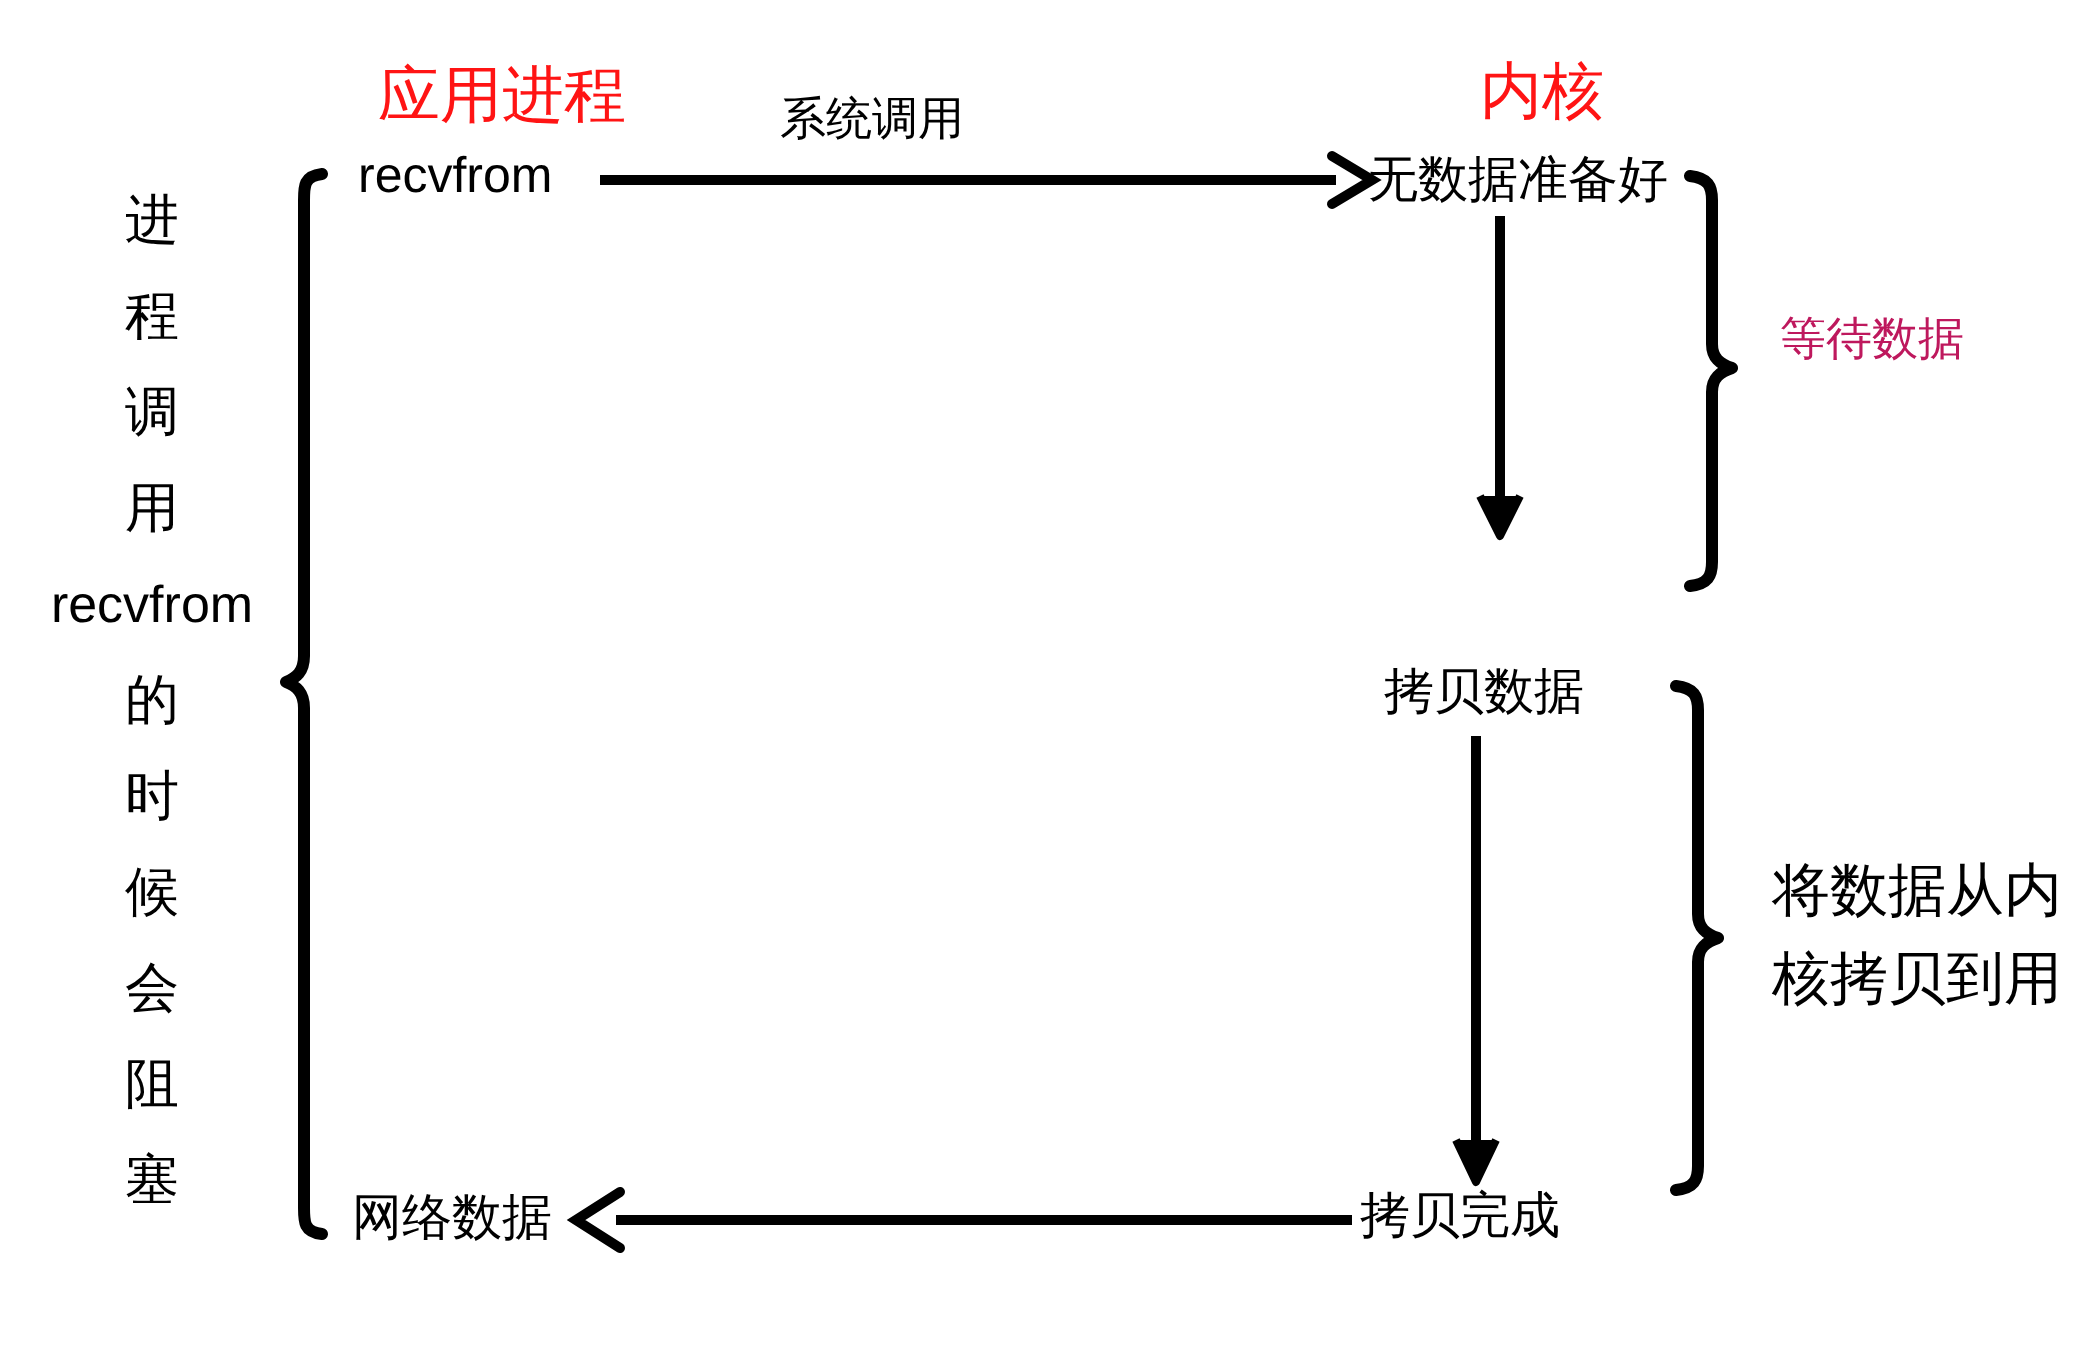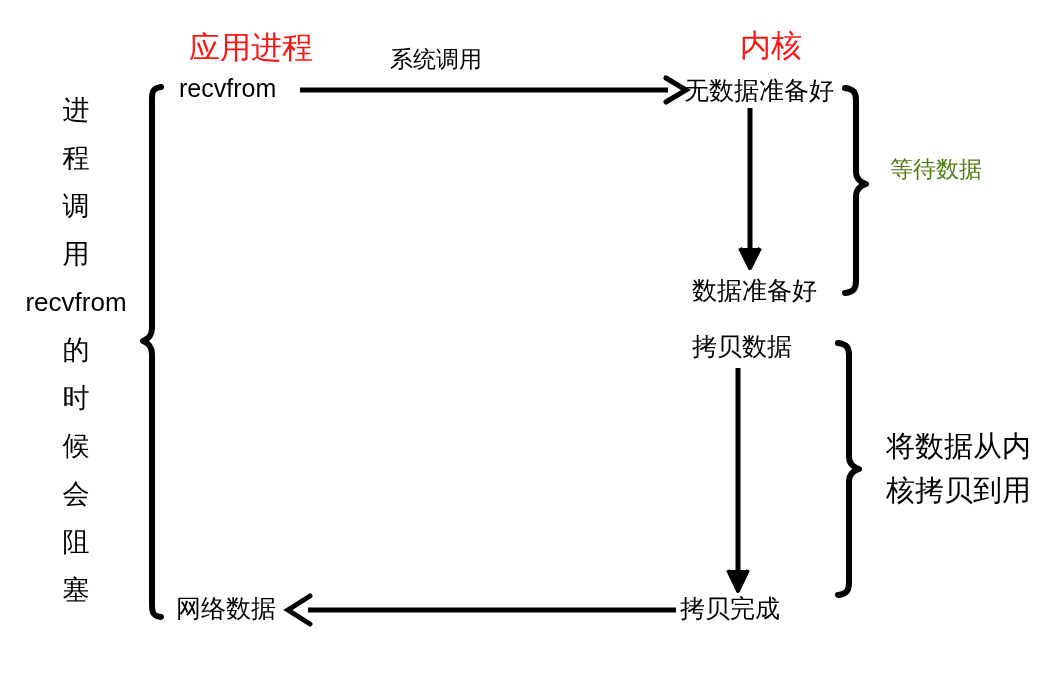--- a/index.html
+++ b/index.html
@@ -41,21 +41,21 @@
   .node {
     font-size: 25px;
     color: #000000;
   }
   .edge-label {
     font-size: 23px;
     color: #000000;
   }
   .brace-label {
     font-size: 23px;
-    color: #4d7c0f;
+    color: #be185d;
   }
   .brace-label-multi {
     font-size: 29px;
     color: #000000;
     line-height: 44px;
   }
   
   #left-caption {
     position: absolute;
     left: 6px;
@@ -143,21 +143,20 @@
   <div class="lbl hdr-red" style="left:189px; top:32px;">应用进程</div>
 
   <div class="lbl hdr-red" style="left:728px; top:30px;margin-left:12px;">内核</div>
 
   <div class="lbl edge-label" style="left:390px; top:48px;">系统调用</div>
 
   <div class="lbl node" style="left:179px; top:76px;">recvfrom</div>
 
   <div class="lbl node" style="left:684px; top:78px;text-align:right;">无数据准备好</div>
 
-  <div class="lbl node" style="left:692px; top:278px;">数据准备好</div>
 
   <div class="lbl node" style="left:692px; top:334px;">拷贝数据</div>
 
   <div class="lbl node" style="left:680px; top:596px;">拷贝完成</div>
 
   <div class="lbl node" style="left:176px; top:598px;font-family:Liberation Mono, monospace;">网络数据</div>
 
   <div class="lbl brace-label" style="left:890px; top:158px;">等待数据</div>
 
   <div class="lbl brace-label-multi" style="left:886px; top:424px;">

